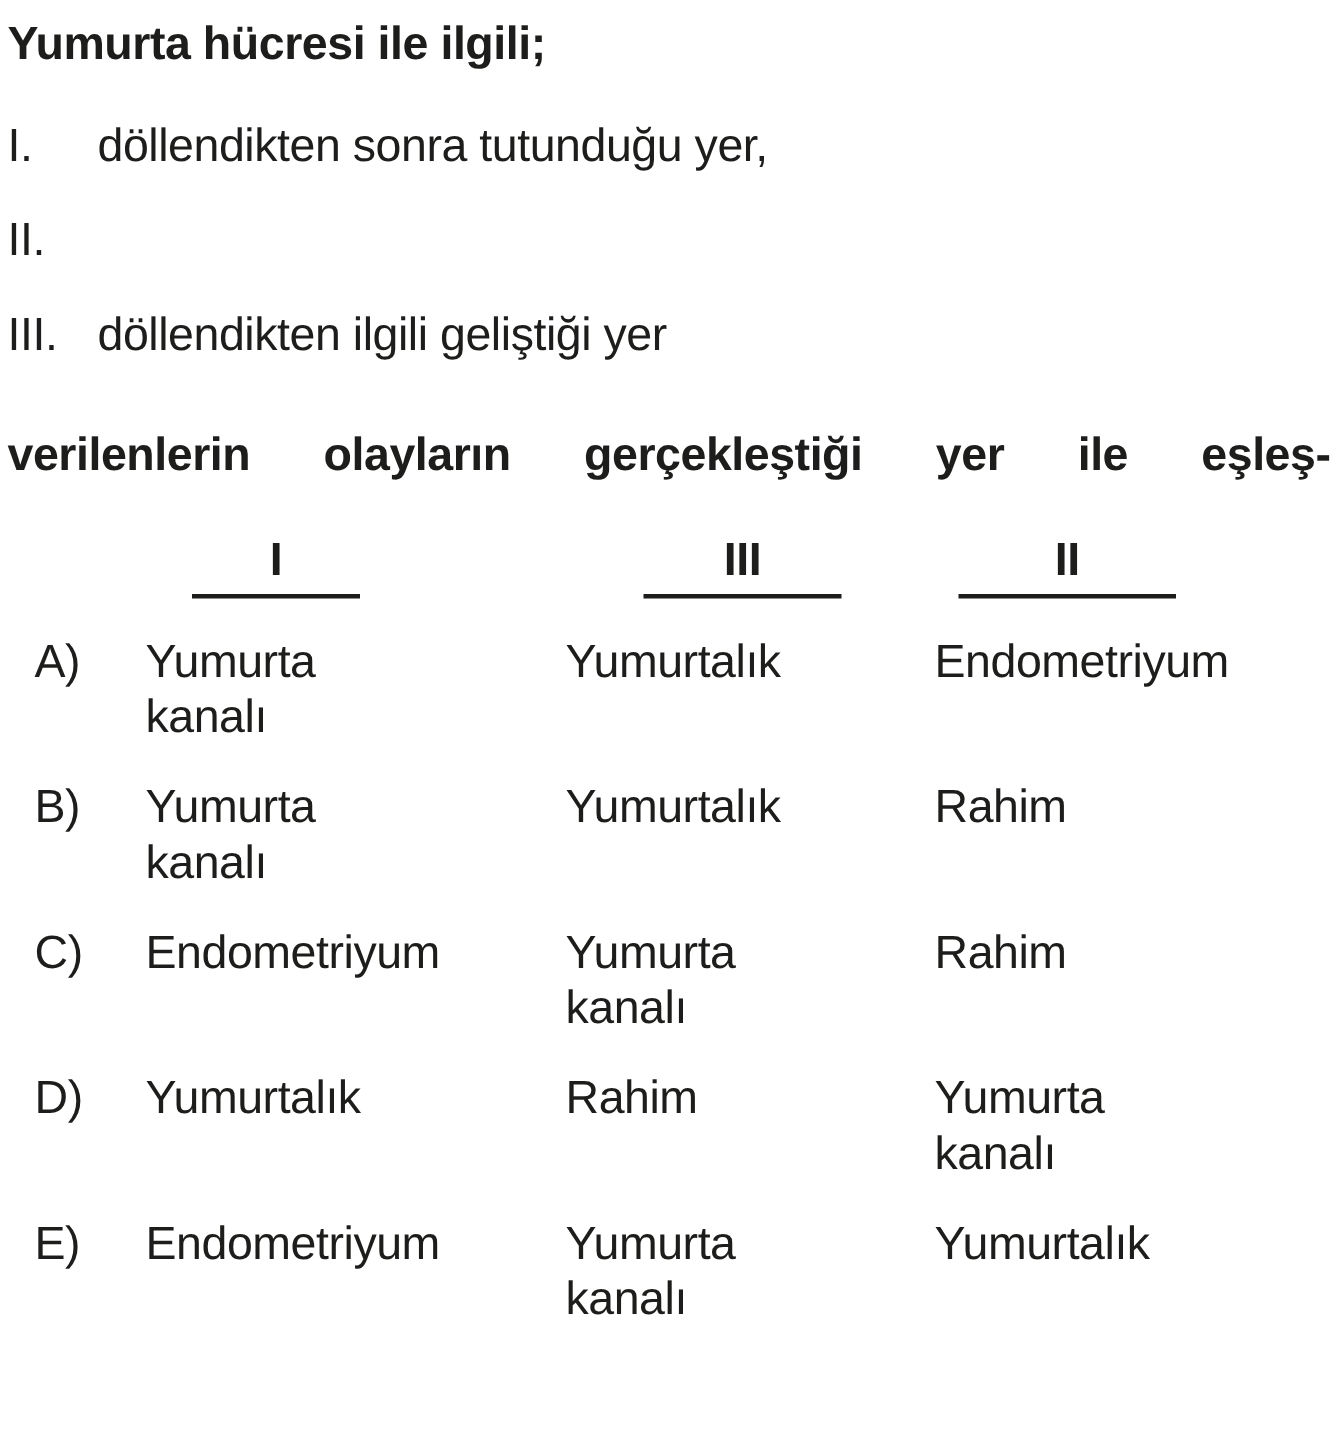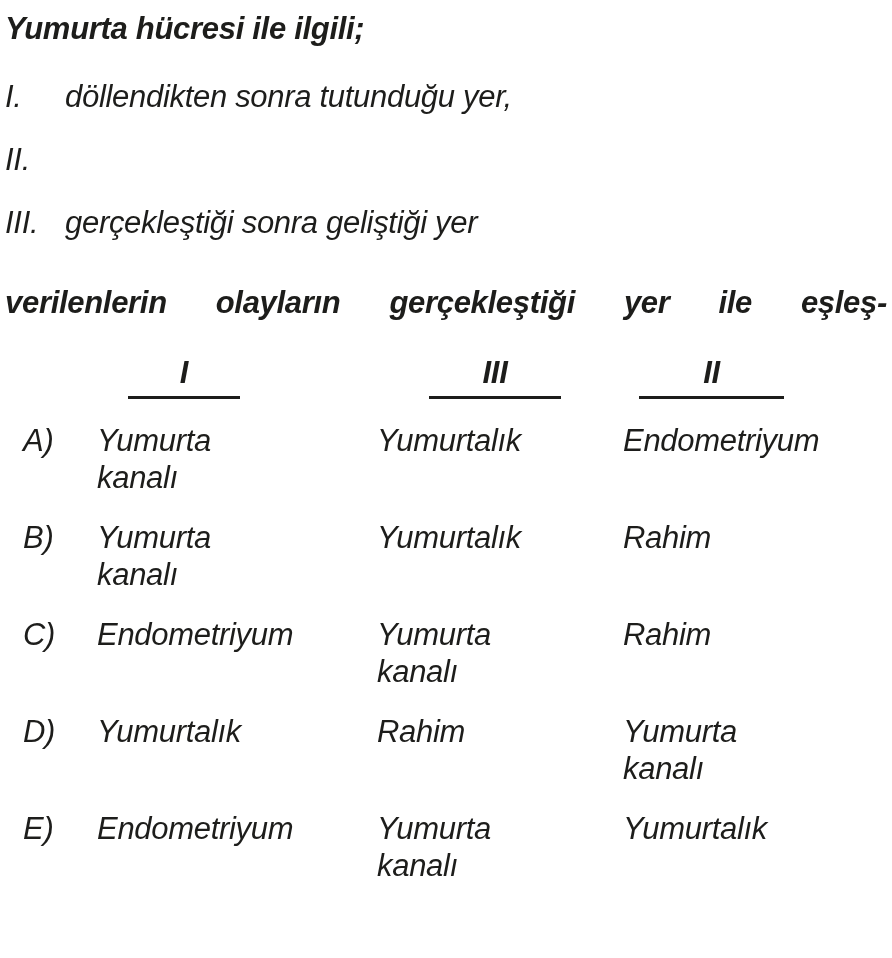--- a/index.html
+++ b/index.html
@@ -13,21 +13,20 @@
     overflow: hidden;
     font-family: "Liberation Sans", "DejaVu Sans", sans-serif;
     color: #1d1d1b;
     -webkit-font-smoothing: antialiased;
   }
   .page {
     box-sizing: border-box;
     width: 892px;
     height: 958px;
     padding: 10px 5px 0 5px;
-    font-style: italic;
   }
   .intro {
     font-size: 31px;
     font-weight: bold;
     letter-spacing: -0.3px;
     margin: 0;
     line-height: 38px;
   }
   .roman-list {
     margin-top: 30px;
@@ -98,21 +97,21 @@
   <div class="roman-list">
     <div class="roman-item">
       <span class="roman-num">I.</span>
       <span class="roman-text">döllendikten sonra tutunduğu yer,</span>
     </div>
     <div class="roman-item">
       <span class="roman-num">II.</span>
     </div>
     <div class="roman-item">
       <span class="roman-num">III.</span>
-      <span class="roman-text">gerçekleştiği sonra geliştiği yer</span>
+      <span class="roman-text">döllendikten ilgili geliştiği yer</span>
     </div>
   </div>
 
   <div class="stem">
     <div class="stem-line">verilenlerin olayların gerçekleştiği yer ile eşleş-</div>
   </div>
 
   <div class="answer-table">
 
     <div class="grid-row header-row">

